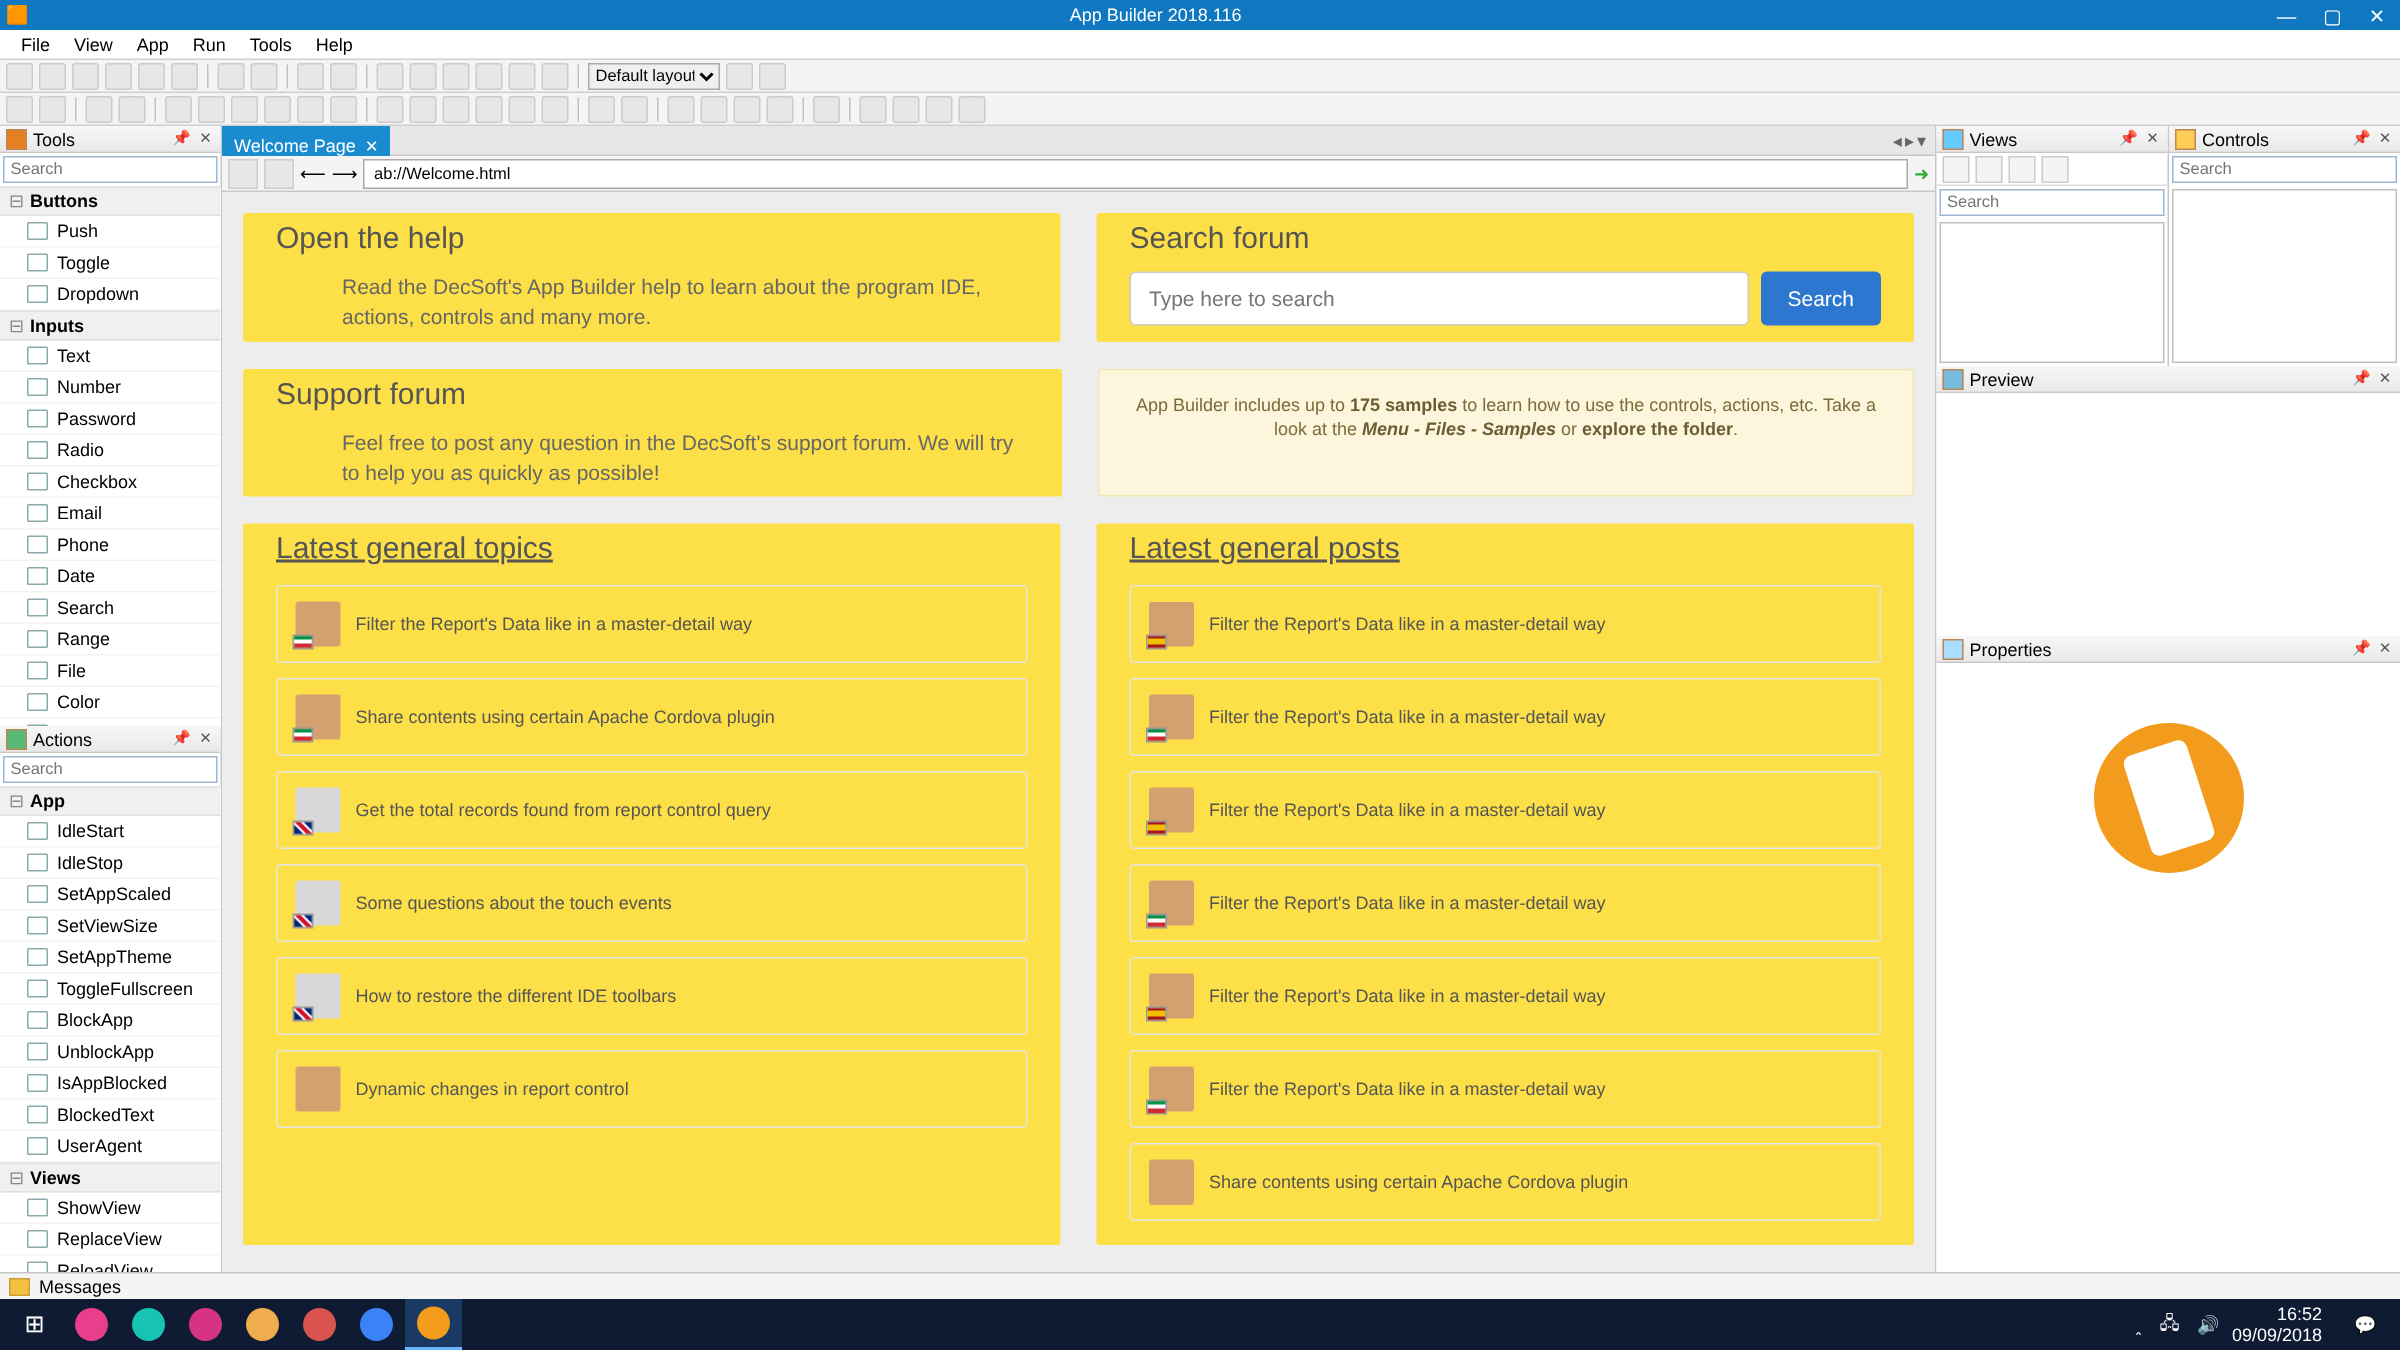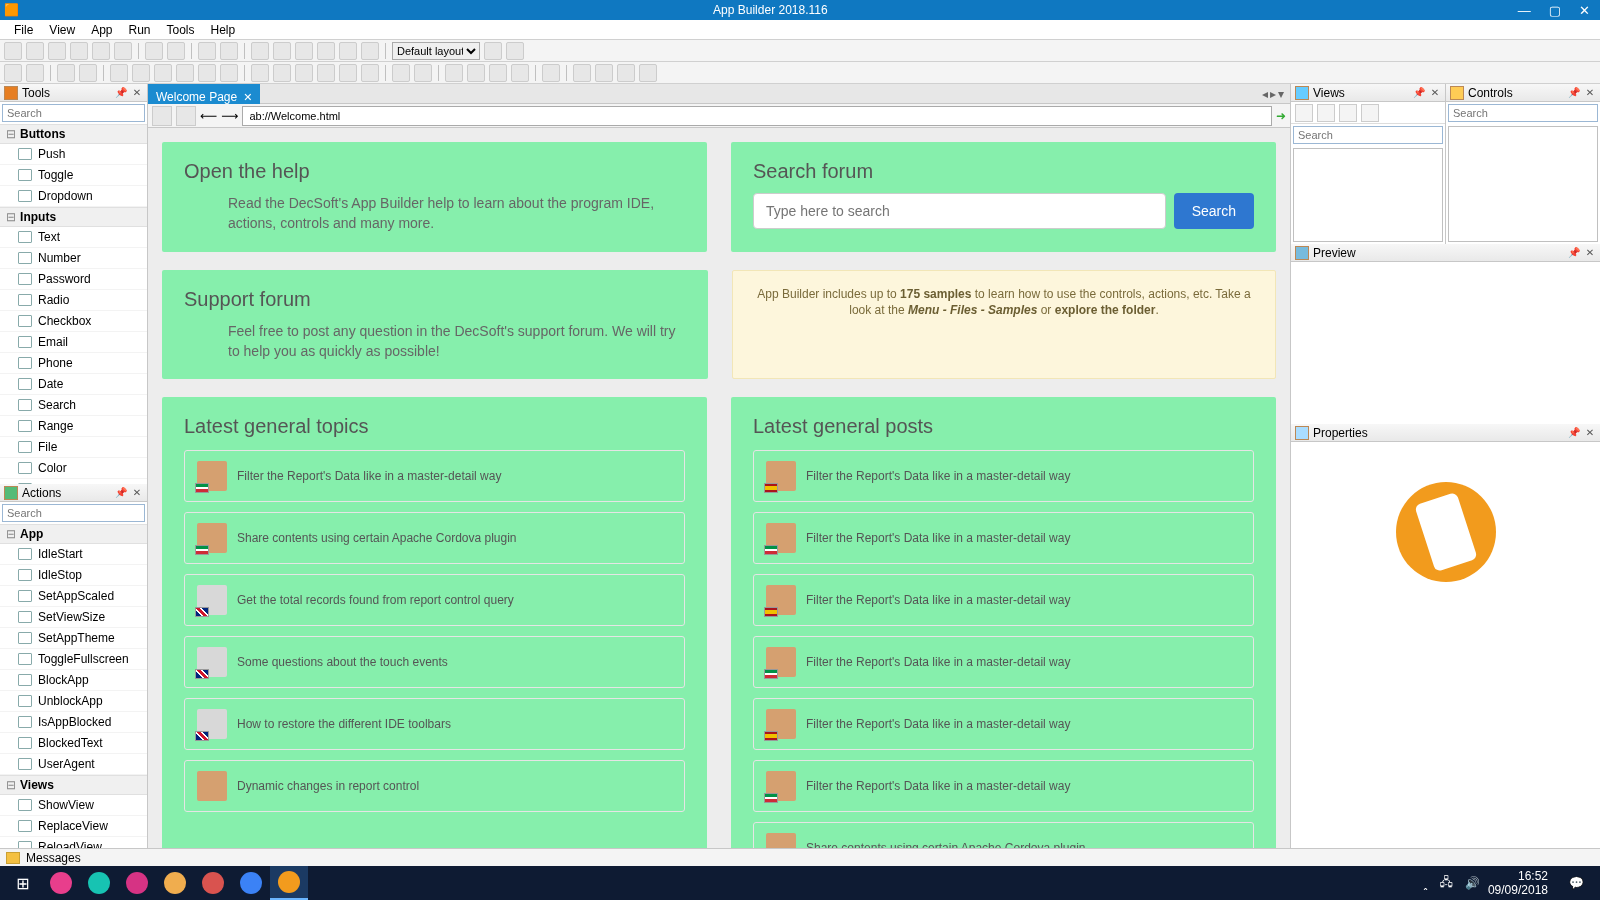--- a/index.html
+++ b/index.html
@@ -49,29 +49,29 @@
 .tab { height: 20px; background: #1b8bd0; color: #fff; padding: 0 8px; display: flex; align-items: flex-end; gap: 6px; font-size: 11px; }
 .tab .x { font-size: 11px; }
 .tab-nav { margin-left: auto; display: flex; gap: 2px; padding-right: 6px; color: #666; }
 
 .addrbar { height: 24px; background: #f4f4f4; border-bottom: 1px solid #c7c7c7; display: flex; align-items: center; padding: 0 4px; gap: 4px; }
 .addrbar .nb { width: 20px; height: 20px; background: #e7e7e7; border: 1px solid #ccc; }
 .addrbar input { flex: 1; height: 20px; border: 1px solid #aaa; padding: 0 6px; font-size: 11px; }
 
 .browser { flex: 1; background: #ededed; overflow-y: scroll; padding: 14px; }
 .cards-row { display: flex; gap: 24px; margin-bottom: 18px; }
-.card { background: #86efac; flex: 1; padding: 18px 22px; border-radius: 2px; }
+.card { background: #fde047; flex: 1; padding: 6px 22px; border-radius: 2px; }
 .card h2 { font-size: 20px; font-weight: 400; color: #555; margin-bottom: 10px; }
 .card p { font-size: 14px; color: #666; line-height: 1.45; margin-left: 44px; }
 .searchbox { display: flex; gap: 8px; }
 .searchbox input { flex: 1; height: 36px; border: 1px solid #ccc; border-radius: 4px; padding: 0 12px; font-size: 14px; }
 .searchbox button { height: 36px; padding: 0 18px; background: #2e77d0; color: #fff; border: none; border-radius: 4px; font-size: 14px; }
 .banner { background: #fdf6dc; border: 1px solid #f2e6b7; padding: 14px 20px; text-align: center; color: #7a6b3b; font-size: 14px; border-radius: 2px; }
 .banner b { color: #6b5e32; }
-.list-card h2 { margin-bottom: 12px; }
+.list-card h2 { margin-bottom: 12px; text-decoration: underline; }
 .forum-item { border: 1px solid #e5e5e5; border-radius: 3px; padding: 10px 12px; margin-bottom: 10px; display: flex; align-items: center; gap: 10px; font-size: 14px; color: #555; }
 .avatar { width: 30px; height: 30px; background: #d5a070; border-radius: 2px; position: relative; }
 .avatar.gray { background: #d8d8d8; }
 .flag { position: absolute; bottom: -2px; left: -2px; width: 14px; height: 10px; background: linear-gradient(#009246 33%, #fff 33% 66%, #ce2b37 66%); border: 1px solid #999; }
 .flag.uk { background: linear-gradient(45deg,#00247d 30%,#fff 30% 40%,#cf142b 40% 60%,#fff 60% 70%,#00247d 70%); }
 .flag.es { background: linear-gradient(#aa151b 25%, #f1bf00 25% 75%, #aa151b 75%); }
 
 
 .rightcol { width: 310px; display: flex; flex-direction: column; border-left: 1px solid #c7c7c7; }
 .rightcol .row2 { display: flex; height: 160px; }

